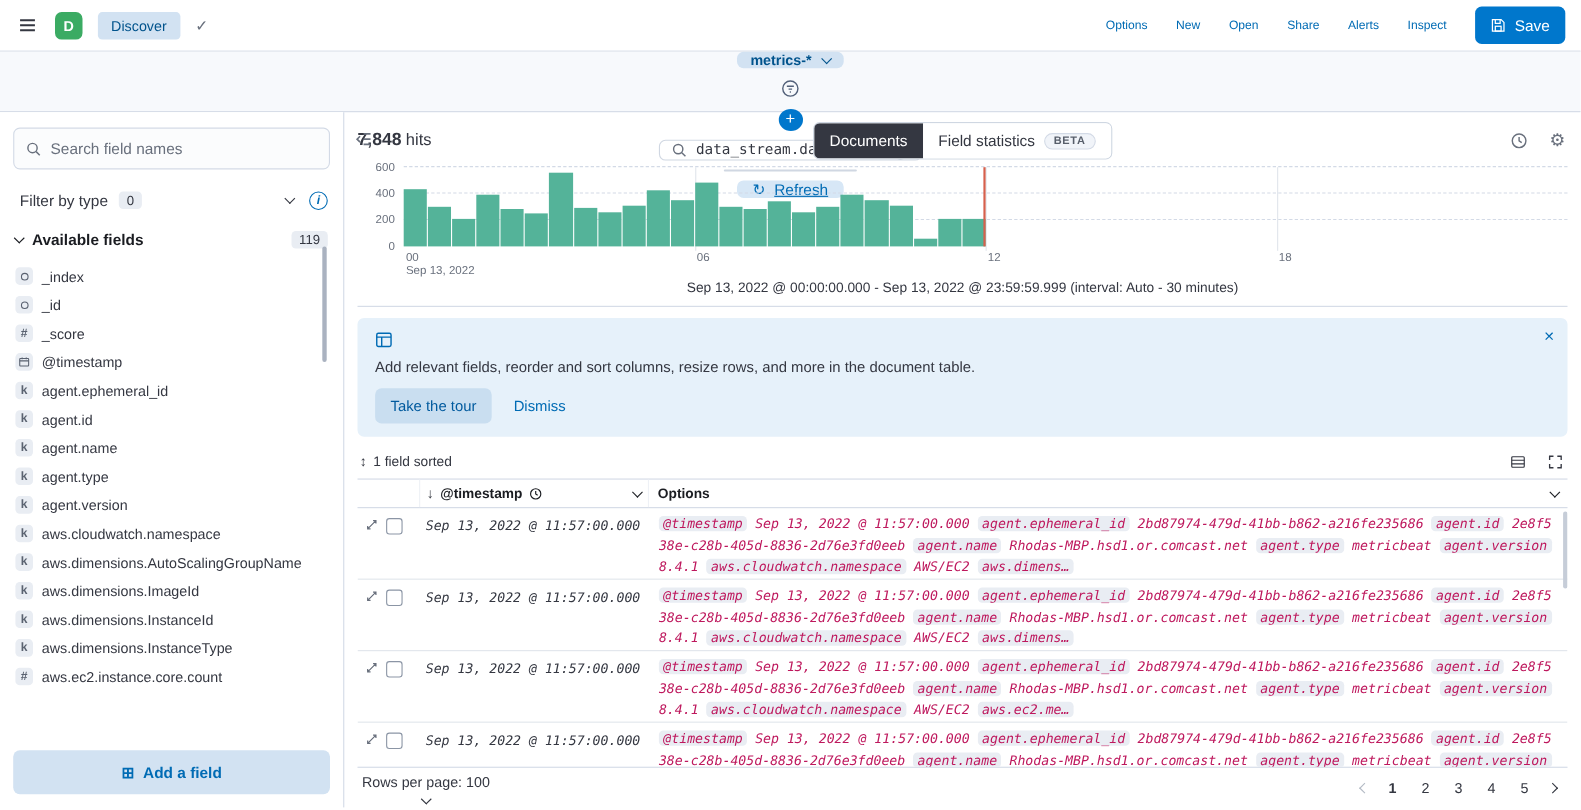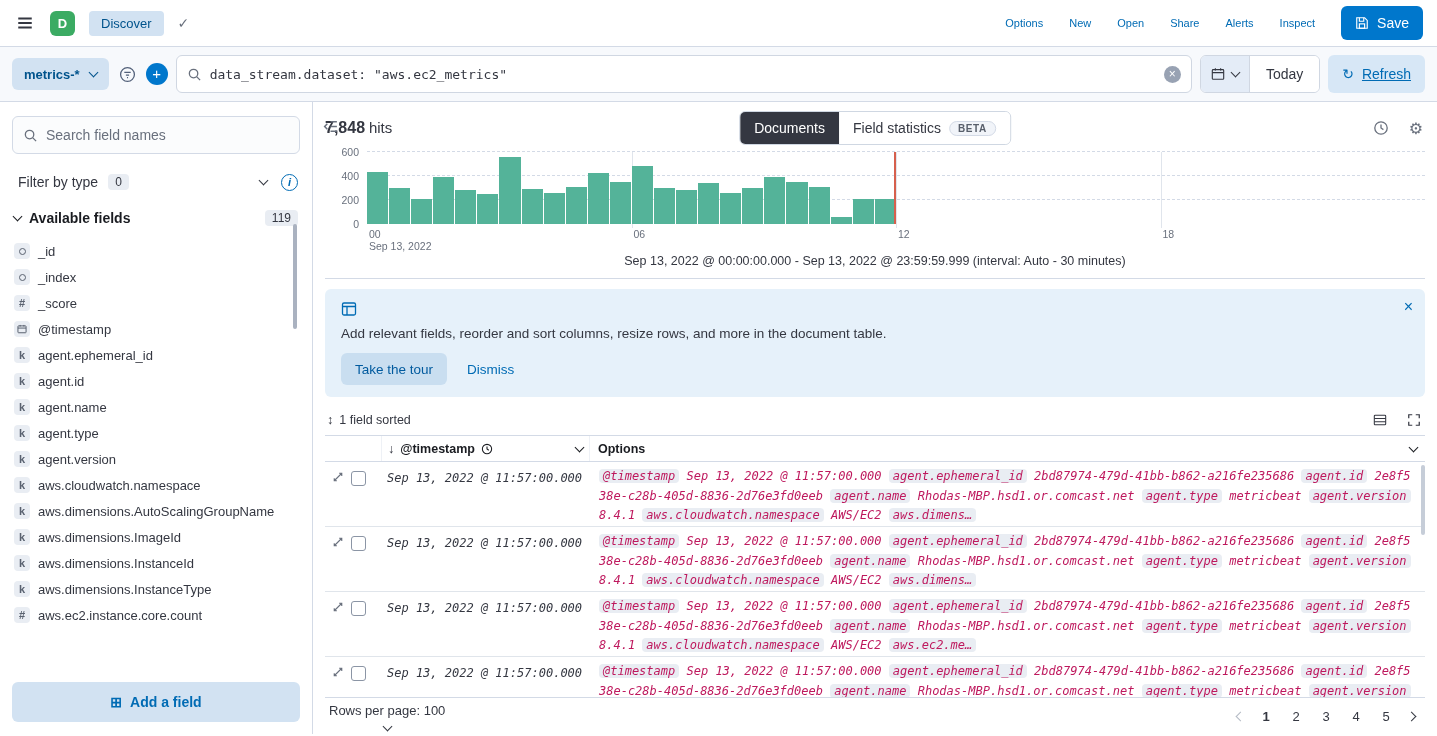--- a/index.html
+++ b/index.html
@@ -12,21 +12,21 @@
   .tb-left { display:flex; align-items:center; gap:14px; }
   .iconbtn { background:none; border:none; display:flex; align-items:center; color:#343741; padding:2px; }
   .space-badge { width:25px; height:25px; border-radius:6px; background:#3bab63; color:#fff; font-size:13px; font-weight:700; display:flex; align-items:center; justify-content:center; cursor:pointer; }
   .crumb-chip { background:#d2e2f2; color:#00538c; font-size:13px; font-weight:500; padding:5px 12px; border-radius:4px; cursor:pointer; }
   .checkmark { color:#69707d; font-size:14px; }
   .tb-right { display:flex; align-items:center; gap:26px; }
   .tb-right a { color:#006bb4; font-size:11px; text-decoration:none; cursor:pointer; }
   .save-btn { background:#0077cc; color:#fff; border:none; border-radius:6px; height:34px; padding:0 14px; font-size:14px; font-weight:500; display:flex; align-items:center; gap:8px; }
 
   
-  .querybar { height:55px; background:#f7f9fc; border-bottom:1px solid #d3dae6; display:flex; align-items:center; padding:0 12px; gap:8px; }
+  .querybar { height:55px; background:#f7f9fc; border-bottom:1px solid #d3dae6; display:flex; align-items:center; padding:0 12px; gap:8px;flex-direction:column; }
   .dv-chip { display:flex; align-items:center; gap:10px; background:#d2e2f2; color:#00538c; font-weight:600; font-size:13px; height:32px; padding:0 12px; border-radius:6px; border:none; }
   .sq-btn { background:none; border:none; color:#526079; display:flex; align-items:center; padding:2px; }
   .addf-btn { width:22px; height:22px; border-radius:50%; background:#0077cc; color:#fff; font-size:15px; line-height:20px; text-align:center; border:none; padding:0; }
   .search-box { flex:1; height:38px; background:#fff; border:1px solid #d0d7e2; border-radius:6px; display:flex; align-items:center; gap:8px; padding:0 10px; }
   .search-box svg { color:#69707d; flex:none; }
   .search-box input { flex:1; border:none; outline:none; background:transparent; font-family:"DejaVu Sans Mono", monospace; font-size:13px; color:#343741; }
   .clear-btn { width:17px; height:17px; border-radius:50%; background:#98a2b3; color:#fff; font-size:12px; line-height:16px; text-align:center; border:none; padding:0; flex:none; }
   .date-group { display:flex; align-items:center; background:#fff; border:1px solid #d0d7e2; border-radius:6px; height:38px; overflow:hidden; }
   .cal-btn { display:flex; align-items:center; gap:7px; padding:0 10px; height:100%; background:#e4ecf7; border:none; border-right:1px solid #d0d7e2; color:#343741; }
   .today-btn { padding:0 16px; font-size:14px; color:#343741; background:#fff; border:none; height:100%; }
@@ -210,27 +210,27 @@
     <div class="avail-row">
       <span class="chev"></span>
       <span>Available fields</span>
       <span class="count-badge">119</span>
     </div>
     <div class="field-list">
         <div class="field-row">
           <span class="ficon">
             <i class="ring"></i>
           </span>
-          <span class="fname">_id</span>
+          <span class="fname">_index</span>
         </div>
         <div class="field-row">
           <span class="ficon">
             <i class="ring"></i>
           </span>
-          <span class="fname">_index</span>
+          <span class="fname">_id</span>
         </div>
         <div class="field-row">
           <span class="ficon">#</span>
           <span class="fname">_score</span>
         </div>
         <div class="field-row">
           <span class="ficon">
             <svg viewBox="0 0 16 16" width="10" height="10">
               <rect x="1.5" y="3" width="13" height="11" rx="1" fill="none" stroke="currentColor" stroke-width="1.6"></rect>
               <path d="M1.5 6.5h13M5 1.5V4M11 1.5V4" fill="none" stroke="currentColor" stroke-width="1.6"></path>

